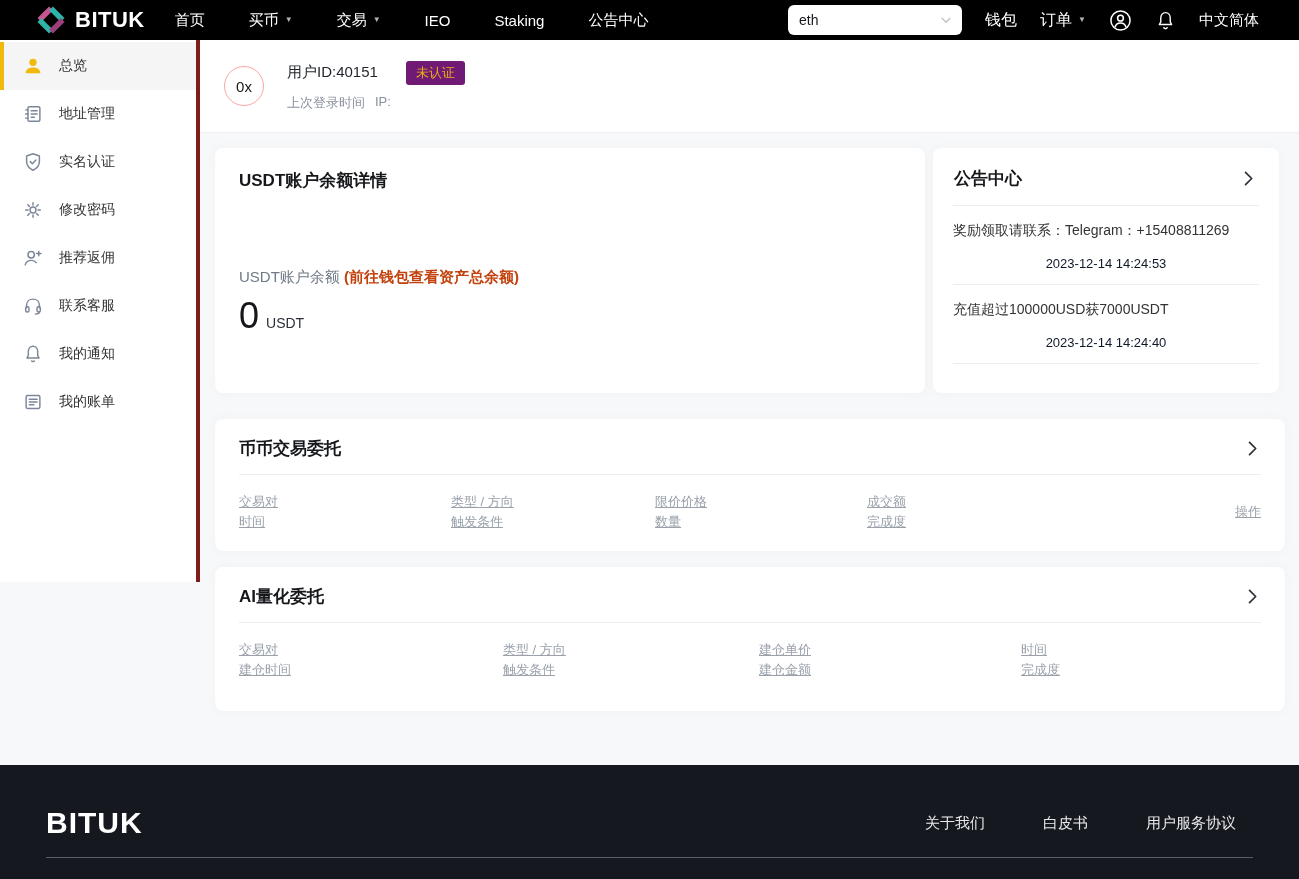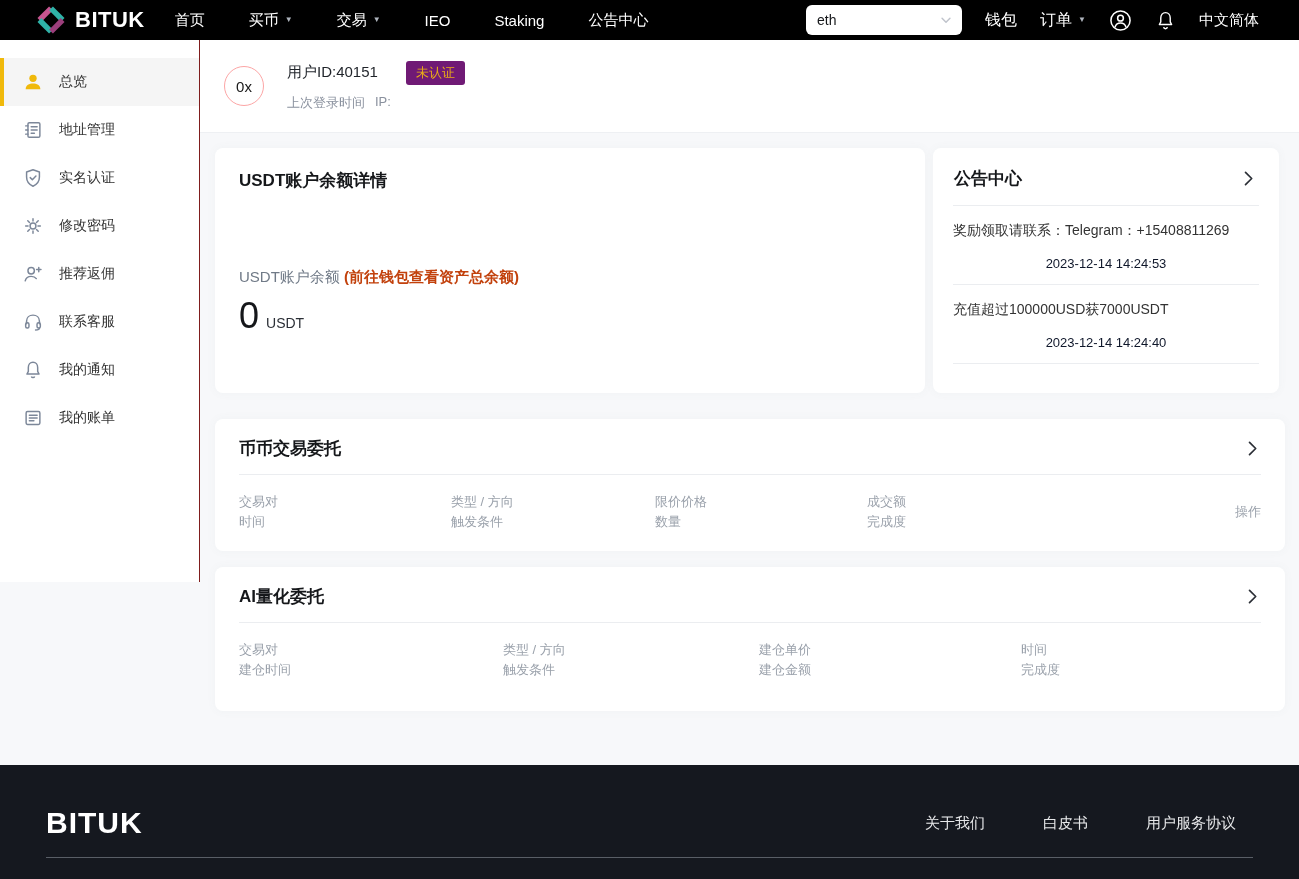--- a/index.html
+++ b/index.html
@@ -15,30 +15,30 @@
     position:absolute; top:0; left:0; width:1299px; height:40px;
     background:#000; display:flex; align-items:center; color:#fff; z-index:20;
   }
   .logo { display:flex; align-items:center; gap:9px; margin-left:36px; cursor:pointer; }
   .logo-text { font-size:22px; font-weight:bold; letter-spacing:.5px; }
   .nav-items { display:flex; margin-left:30px; gap:44px; font-size:15px; }
   .nav-item { display:flex; align-items:center; gap:6px; cursor:pointer; white-space:nowrap; }
   .caret { font-size:8px; color:#aeb4bd; line-height:1; }
   .topnav-right { margin-left:auto; display:flex; align-items:center; gap:23px; margin-right:40px; }
   .coin-select {
-    width:156px; height:30px; background:#fff; border-radius:6px; color:#15171a;
+    width:174px; height:30px; background:#fff; border-radius:6px; color:#15171a;
     display:flex; align-items:center; justify-content:space-between;
     padding:0 9px 0 11px; font-size:14px; cursor:pointer;
   }
   .icon-btn { display:flex; align-items:center; cursor:pointer; }
   .lang { font-size:15px; cursor:pointer; }
   
   .sidebar {
     position:absolute; top:40px; left:0; width:200px; height:542px;
-    background:#fff; border-right:1px solid #7f1d1d; padding-top:18px;
+    background:#fff; border-right:4px solid #7f1d1d; padding-top:2px;
   }
   .side-item {
     height:48px; display:flex; align-items:center; gap:15px;
     padding-left:22px; font-size:14px; color:#333; cursor:pointer; position:relative;
   }
   .side-item.active { background:#f5f5f5; }
   .side-item.active::before {
     content:""; position:absolute; left:0; top:0; bottom:0; width:4px; background:#f0b90b;
   }
   .side-icon { width:22px; height:22px; display:flex; align-items:center; justify-content:center; }
@@ -84,21 +84,21 @@
   }
   .hr { border-top:1px solid #ebedf0; margin:0 20px; }
   .ann-item { padding:16px 20px 13px; cursor:pointer; }
   .ann-text { font-size:14px; color:#333; }
   .ann-time { font-size:13px; color:#0f172a; text-align:center; margin-top:16px; }
   .wide-card { width:1070px; margin-bottom:16px; }
   .spot-card { height:132px; }
   .ai-card { height:144px; }
   .wide-head { display:flex; align-items:center; justify-content:space-between; padding:18px 24px 14px; }
   .hr-wide { border-top:1px solid #ebedf0; margin:0 24px; }
-  .cols { display:flex; padding:17px 24px; font-size:13px; color:#9aa1ab; line-height:1.55; }
+  .cols { display:flex; padding:17px 24px; font-size:13px; color:#9aa1ab; line-height:1.55;text-decoration:underline; }
   .spot-c1{width:212px;} .spot-c2{width:204px;} .spot-c3{width:212px;} .spot-c4{width:240px;}
   .ai-c1{width:264px;} .ai-c2{width:256px;} .ai-c3{width:262px;} .ai-c4{width:200px;}
   .col-action { flex:1; text-align:right; align-self:center; }
   .chev { display:flex; cursor:pointer; }
   
   .footer {
     position:absolute; top:765px; left:0; width:1299px; height:114px;
     background:#15181f; color:#fff;
   }
   .footer-inner { padding:41px 46px 0; }

